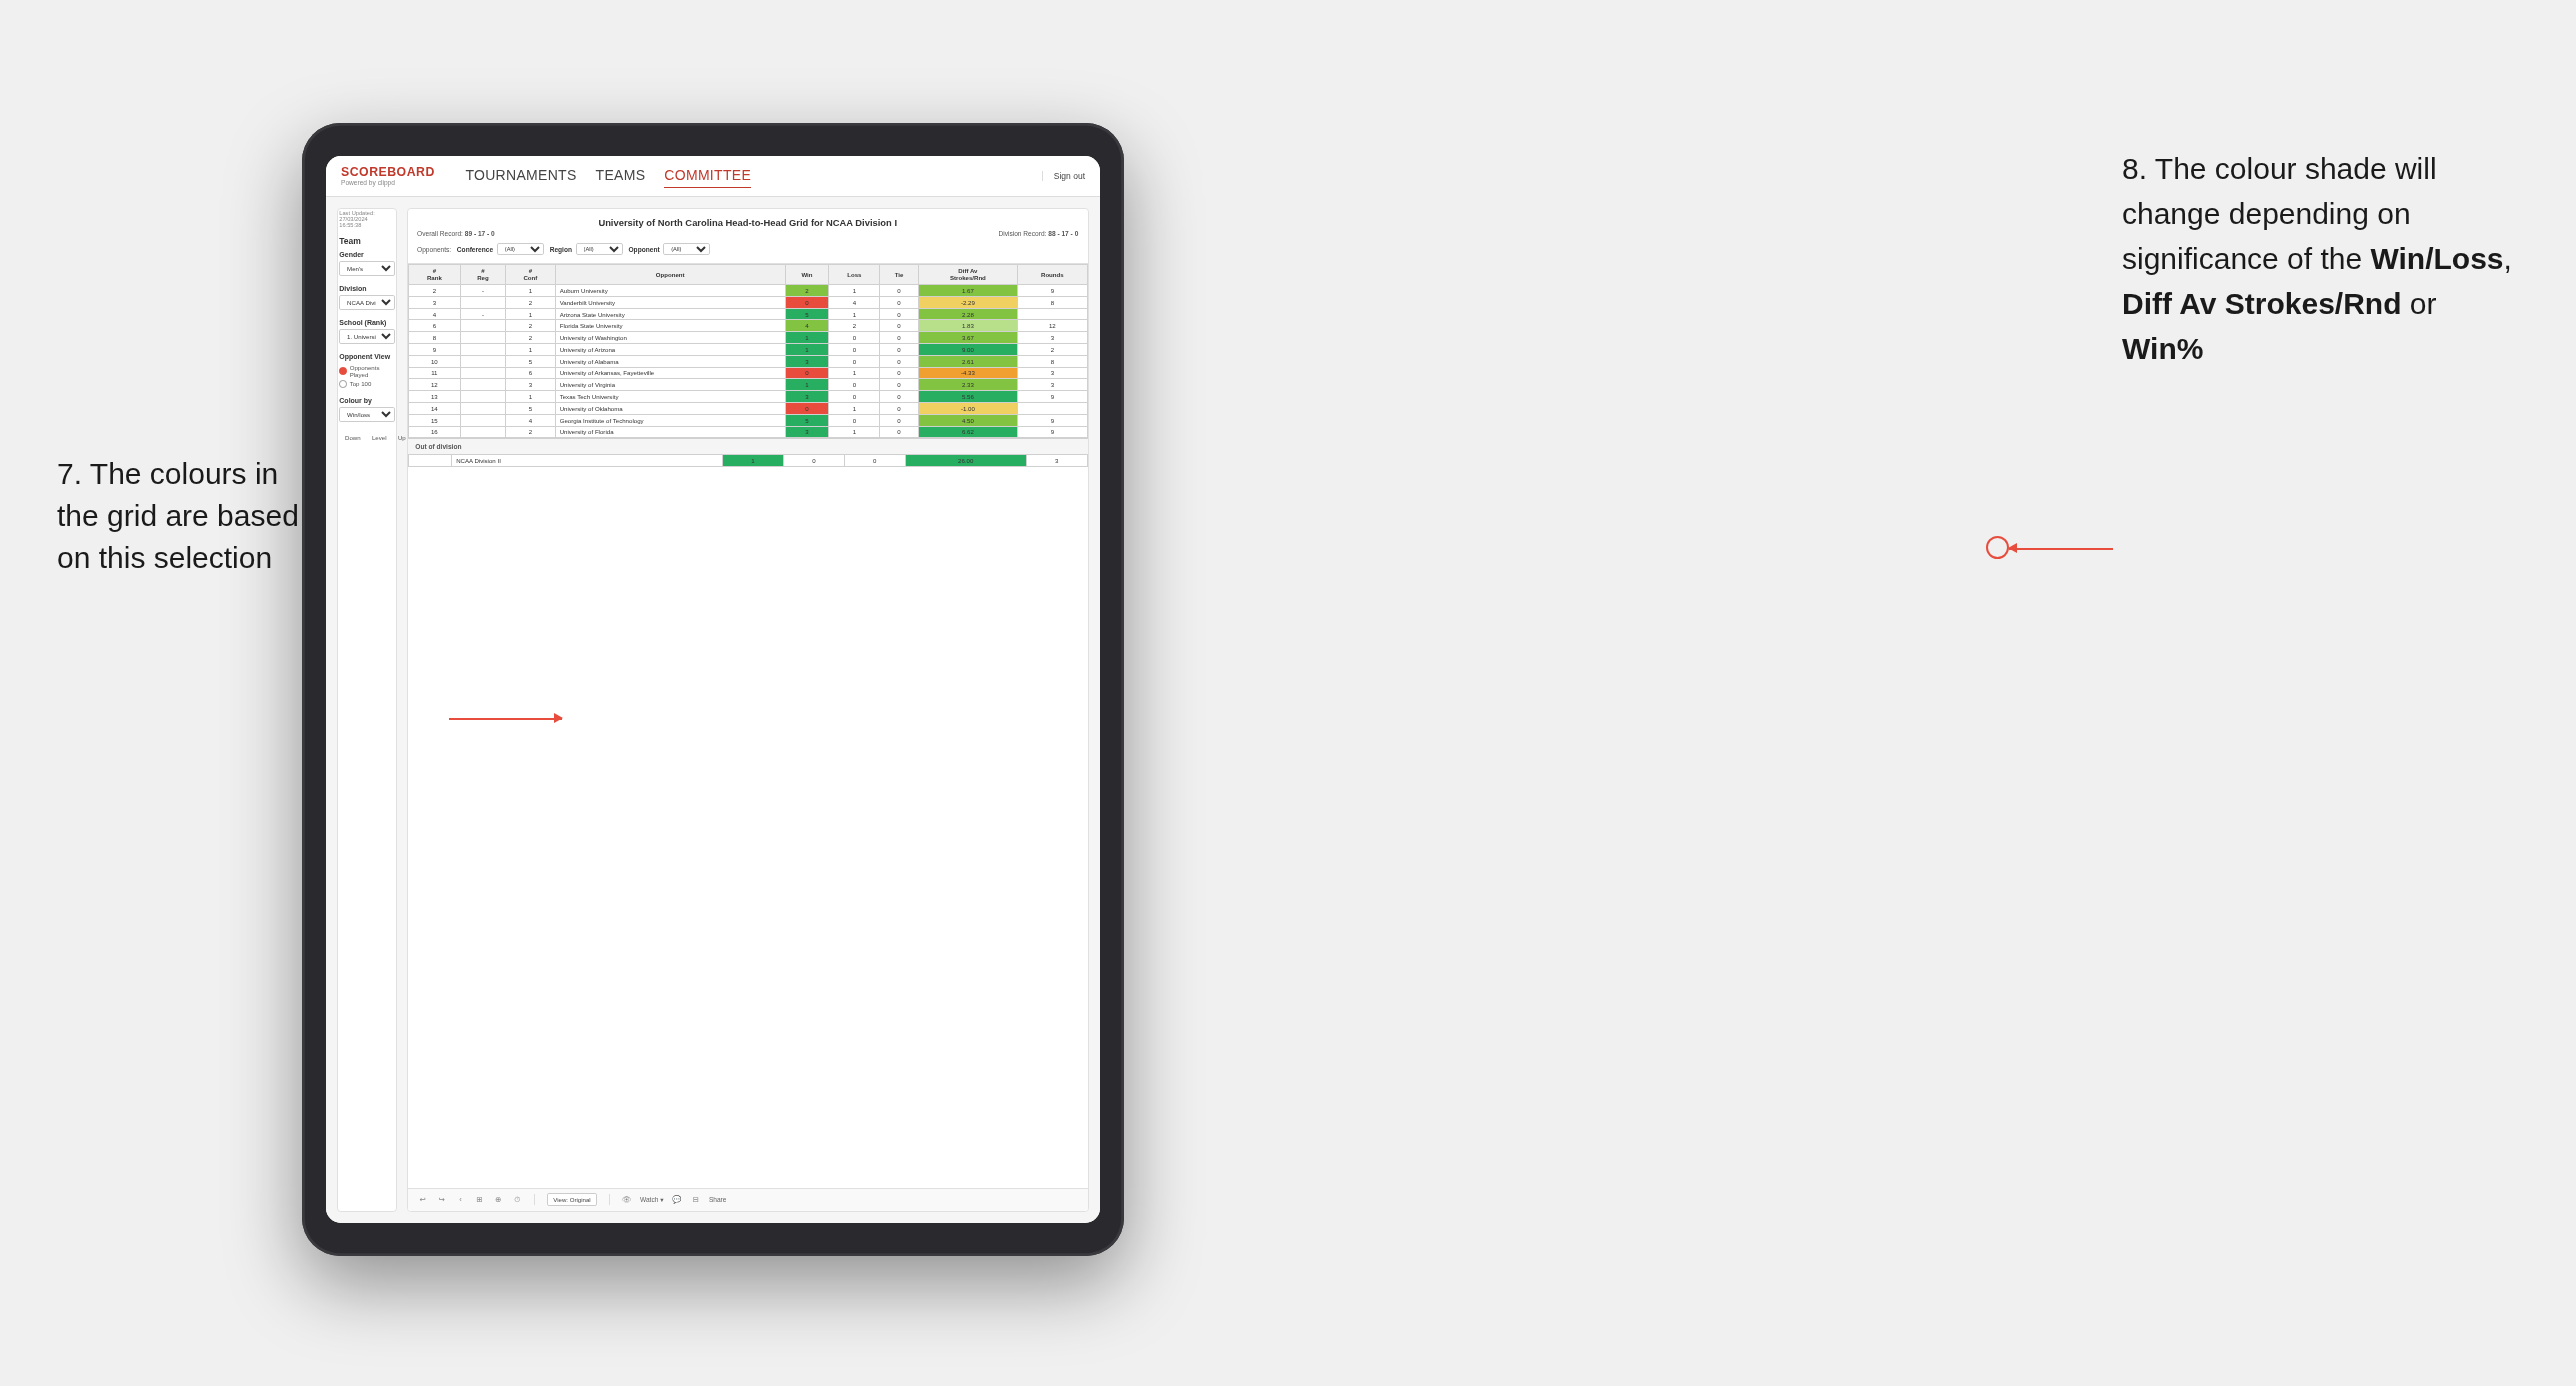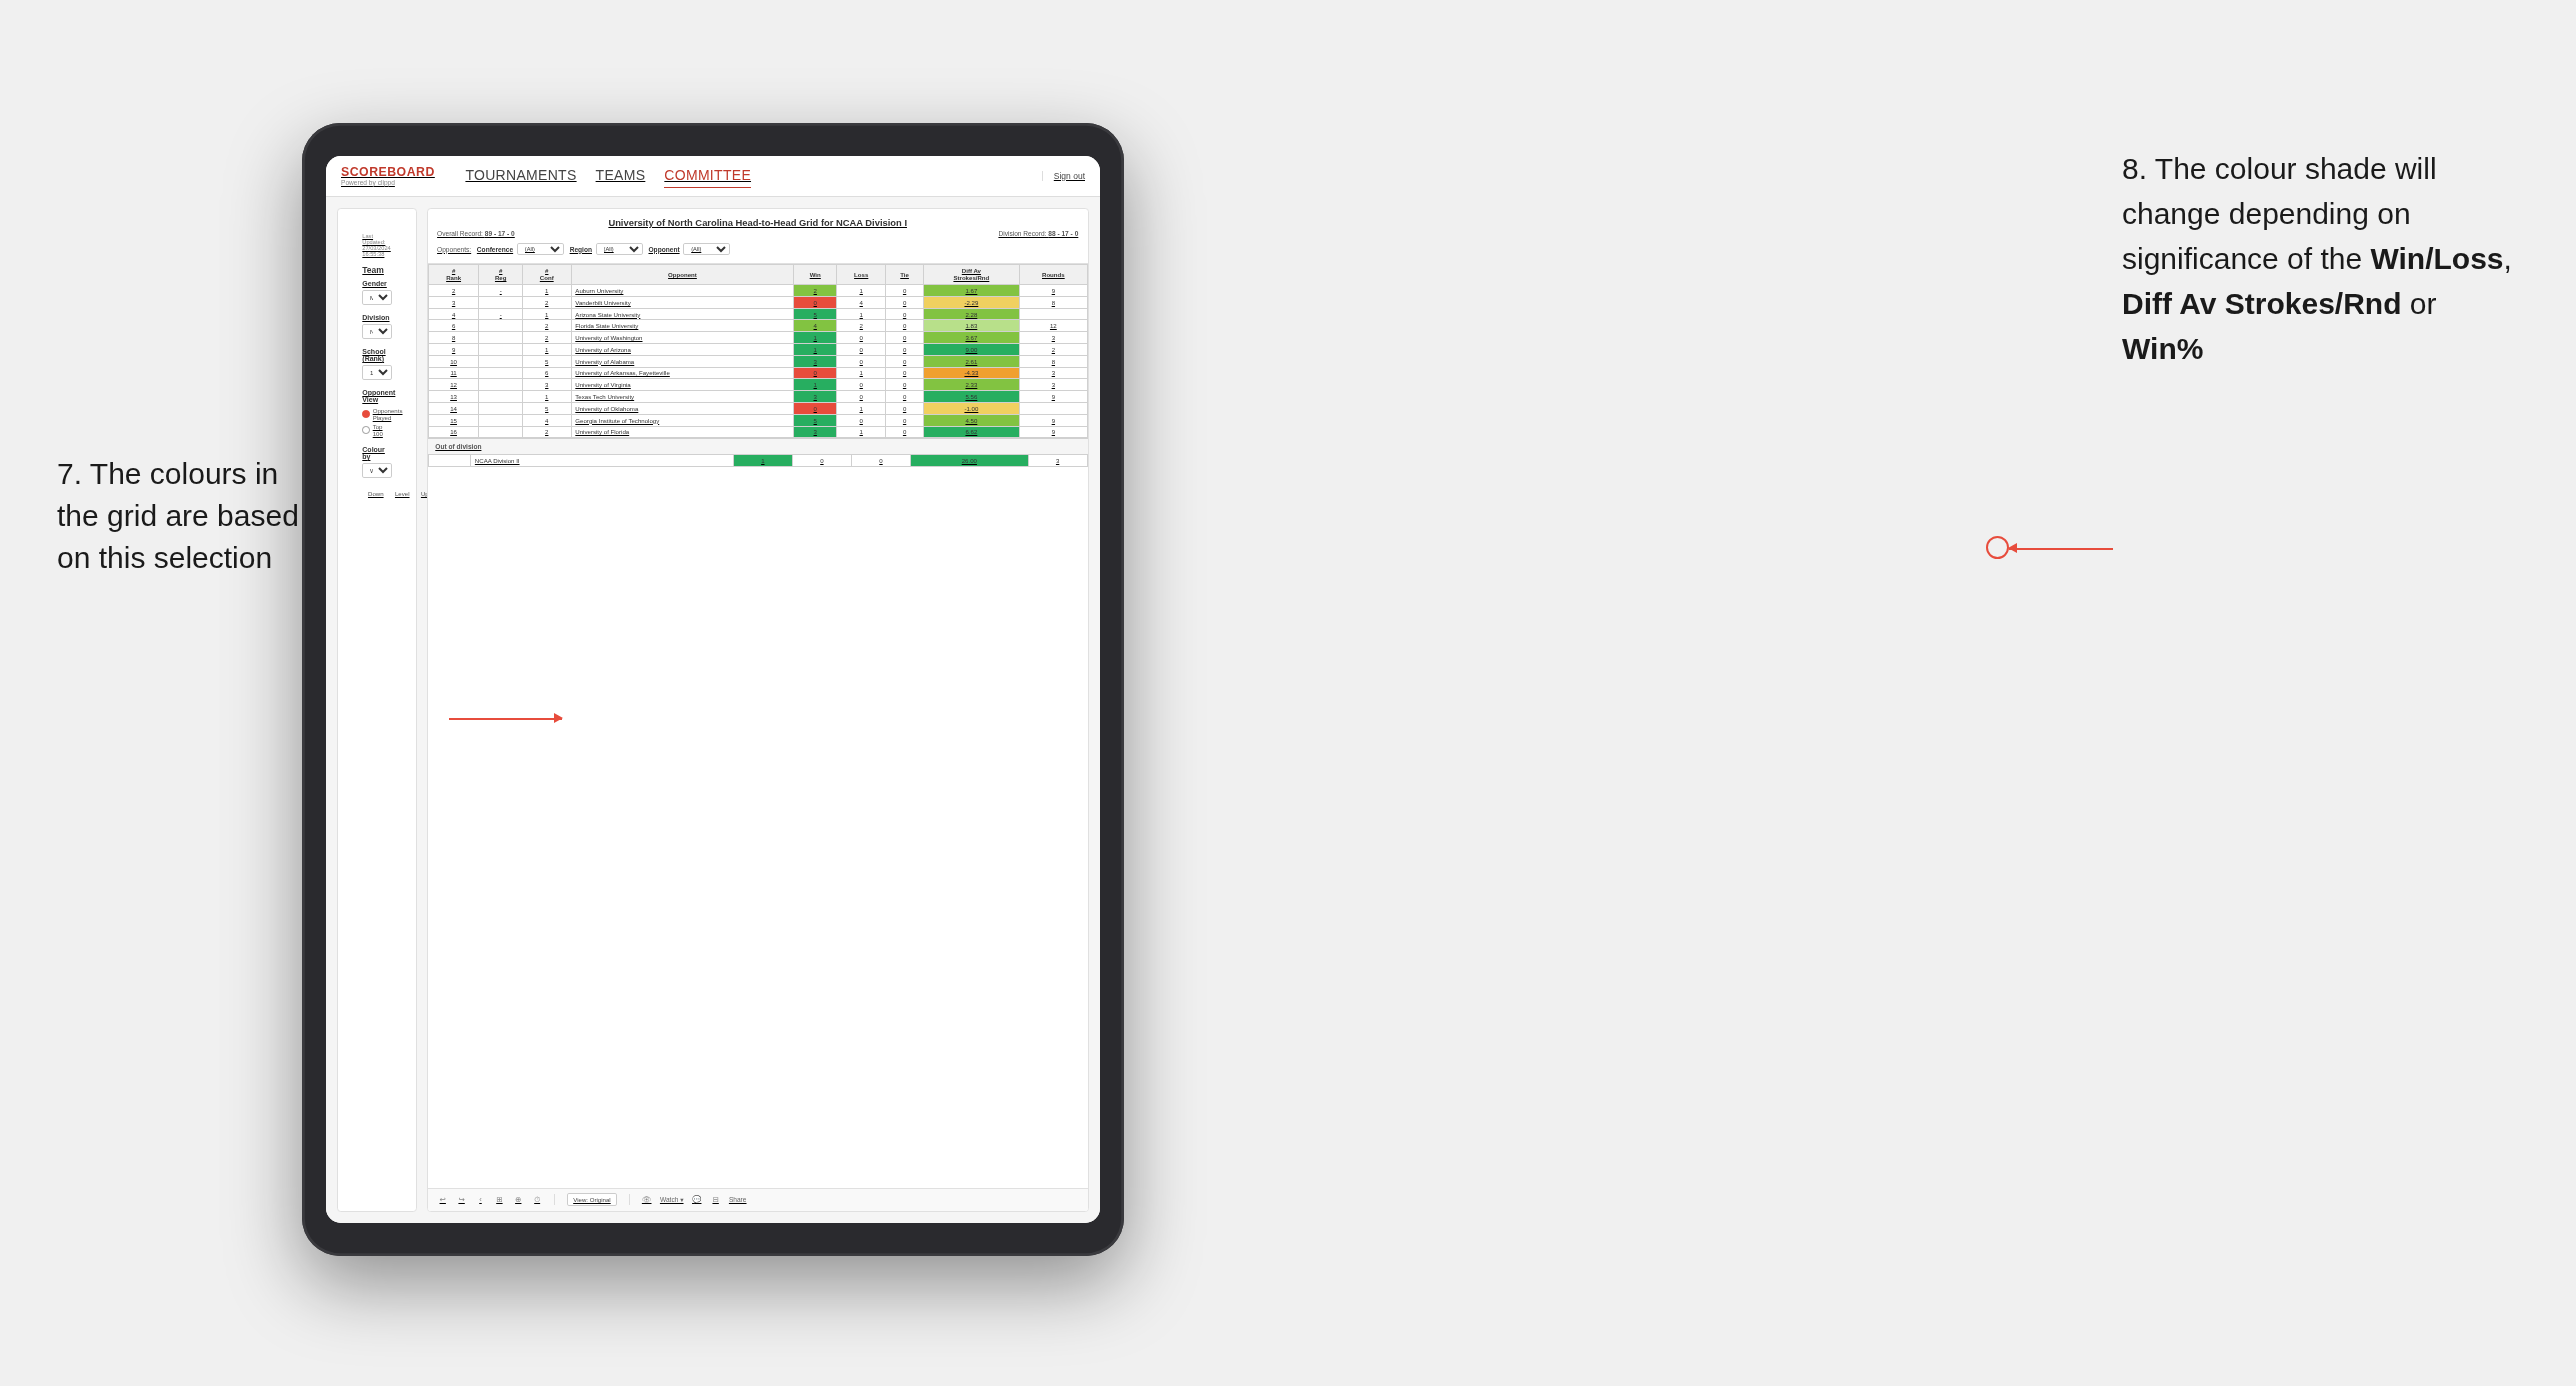--- a/index.html
+++ b/index.html
@@ -45,21 +45,20 @@
       left: 302px;
       top: 123px;
       width: 822px;
       height: 1133px;
       background: #2a2a2e;
       border-radius: 38px;
       box-shadow: 0 28px 76px rgba(0,0,0,0.4), inset 0 0 0 2.8px #3a3a3e;
       display: flex;
       align-items: center;
       justify-content: center;
-      text-decoration: underline;
     }
 
     .tablet-screen {
       width: 774px;
       height: 1067px;
       background: #fff;
       border-radius: 15px;
       overflow: hidden;
       display: flex;
       flex-direction: column;
@@ -149,25 +148,25 @@
       display: flex;
       flex: 1;
       overflow: hidden;
       background: #f5f5f5;
       padding: 11.3px;
       gap: 9.4px;
     }
 
     
     .left-panel {
-      width: 80px;
+      width: 60px;
       background: #fff;
       border: 0.9px solid #e0e0e0;
       border-radius: 3.8px;
-      padding: 24px;
+      padding: 1px;
       font-size: 6.6px;
       flex-shrink: 0;
     }
 
     .panel-section {
       margin-bottom: 9.4px;
     }
 
     .panel-label {
       font-size: 7px;

